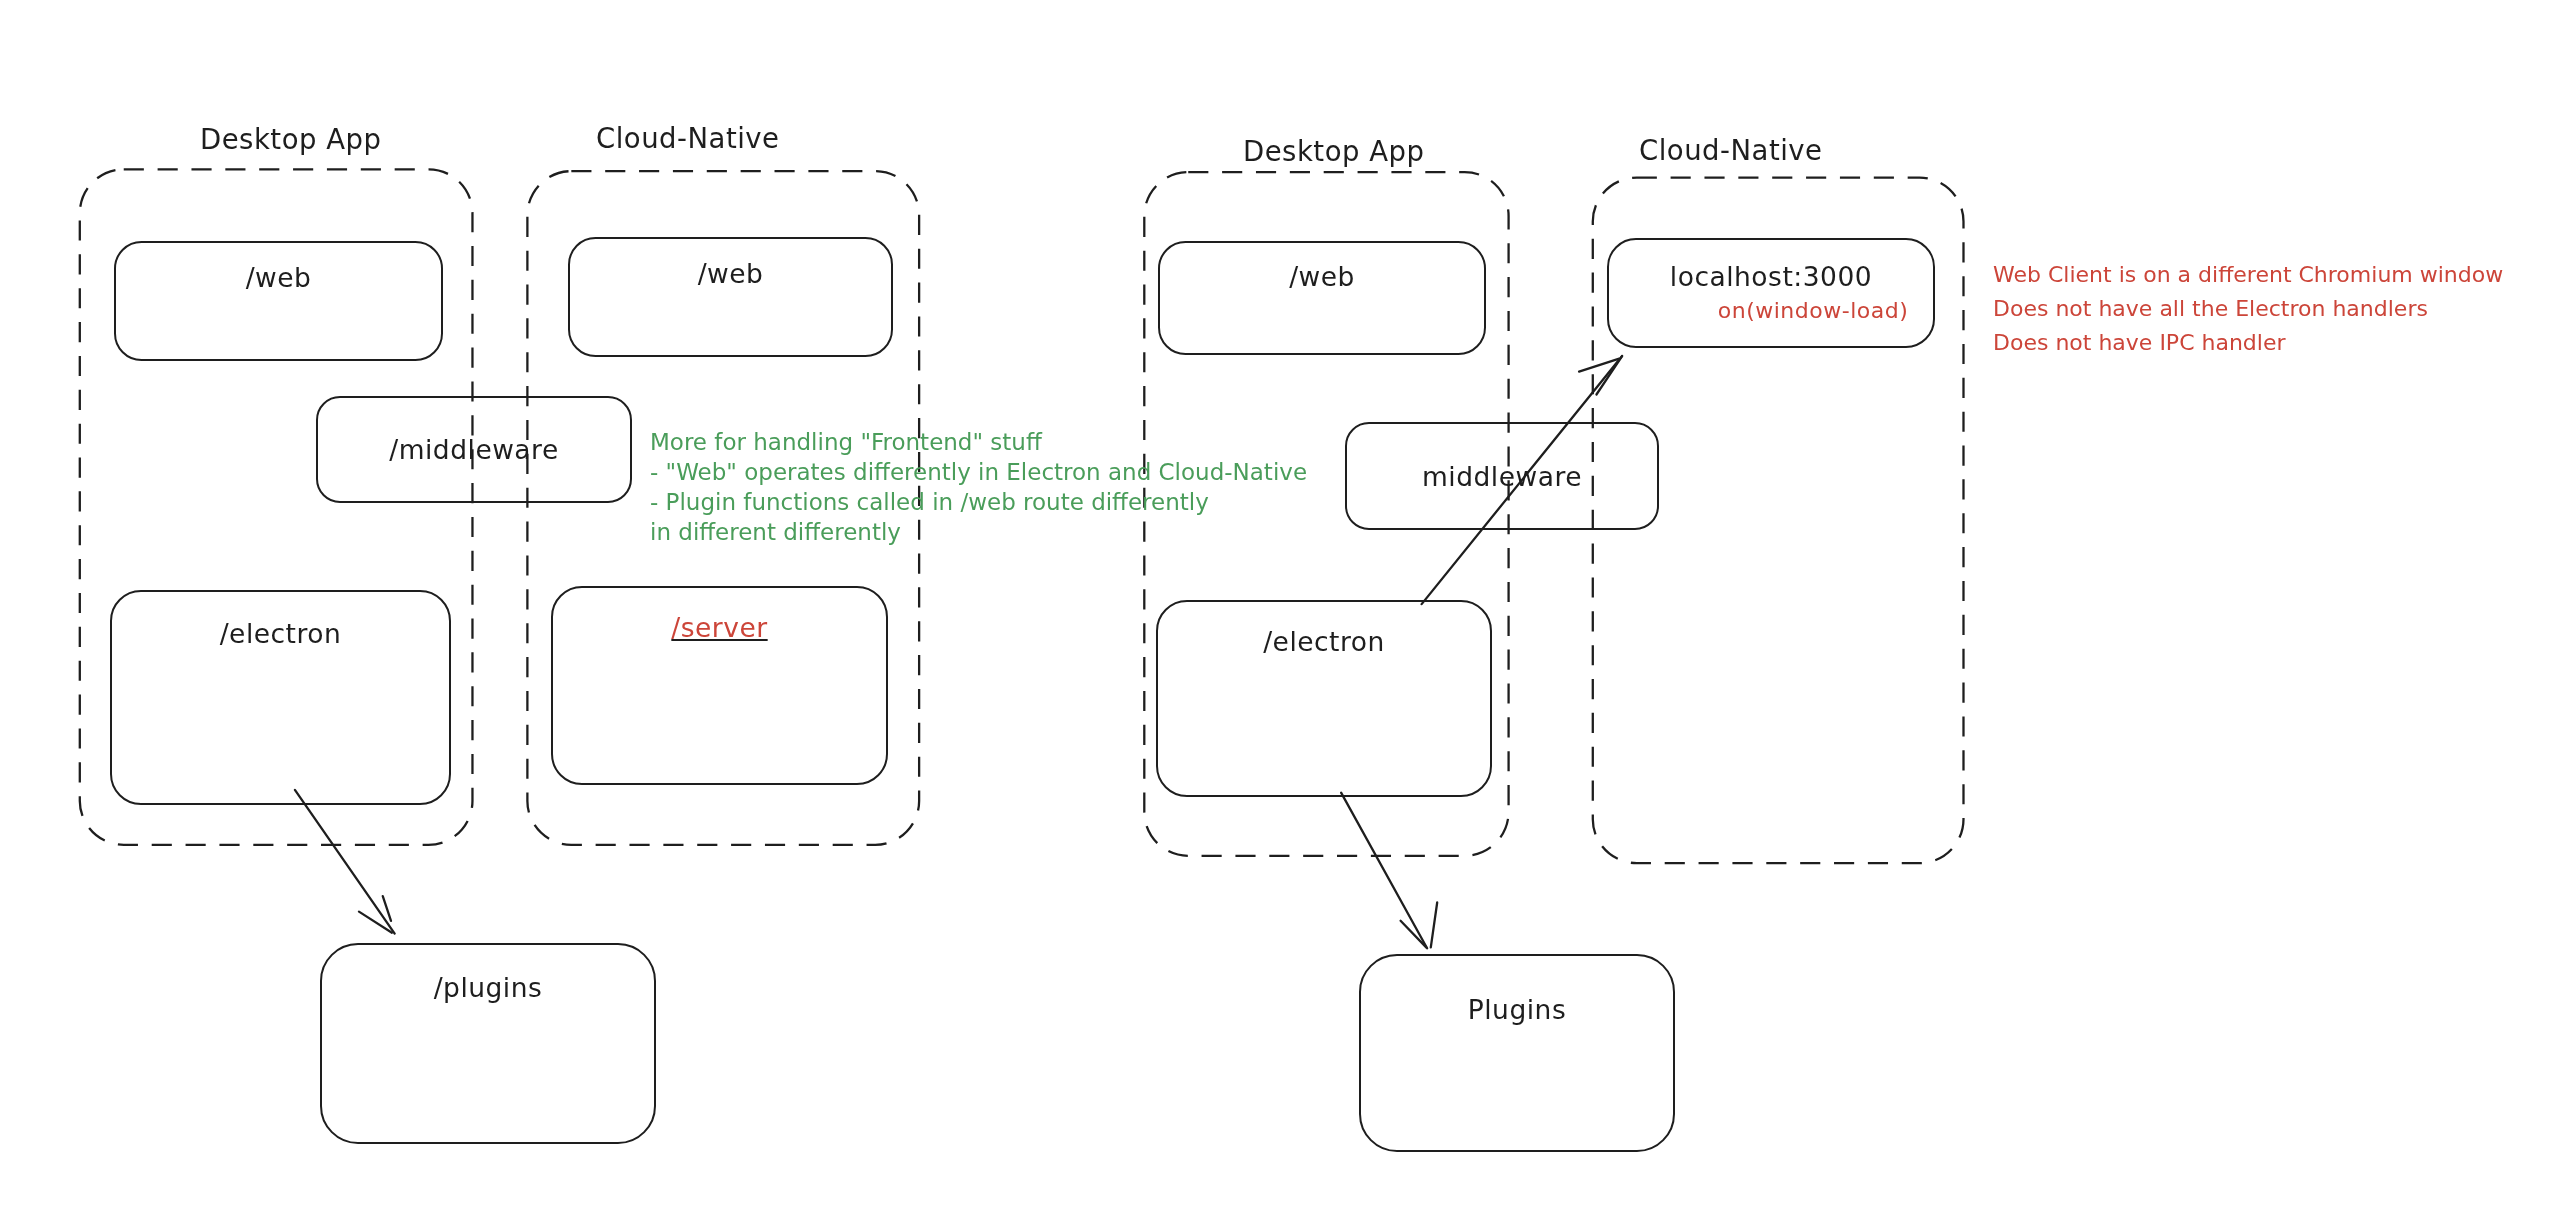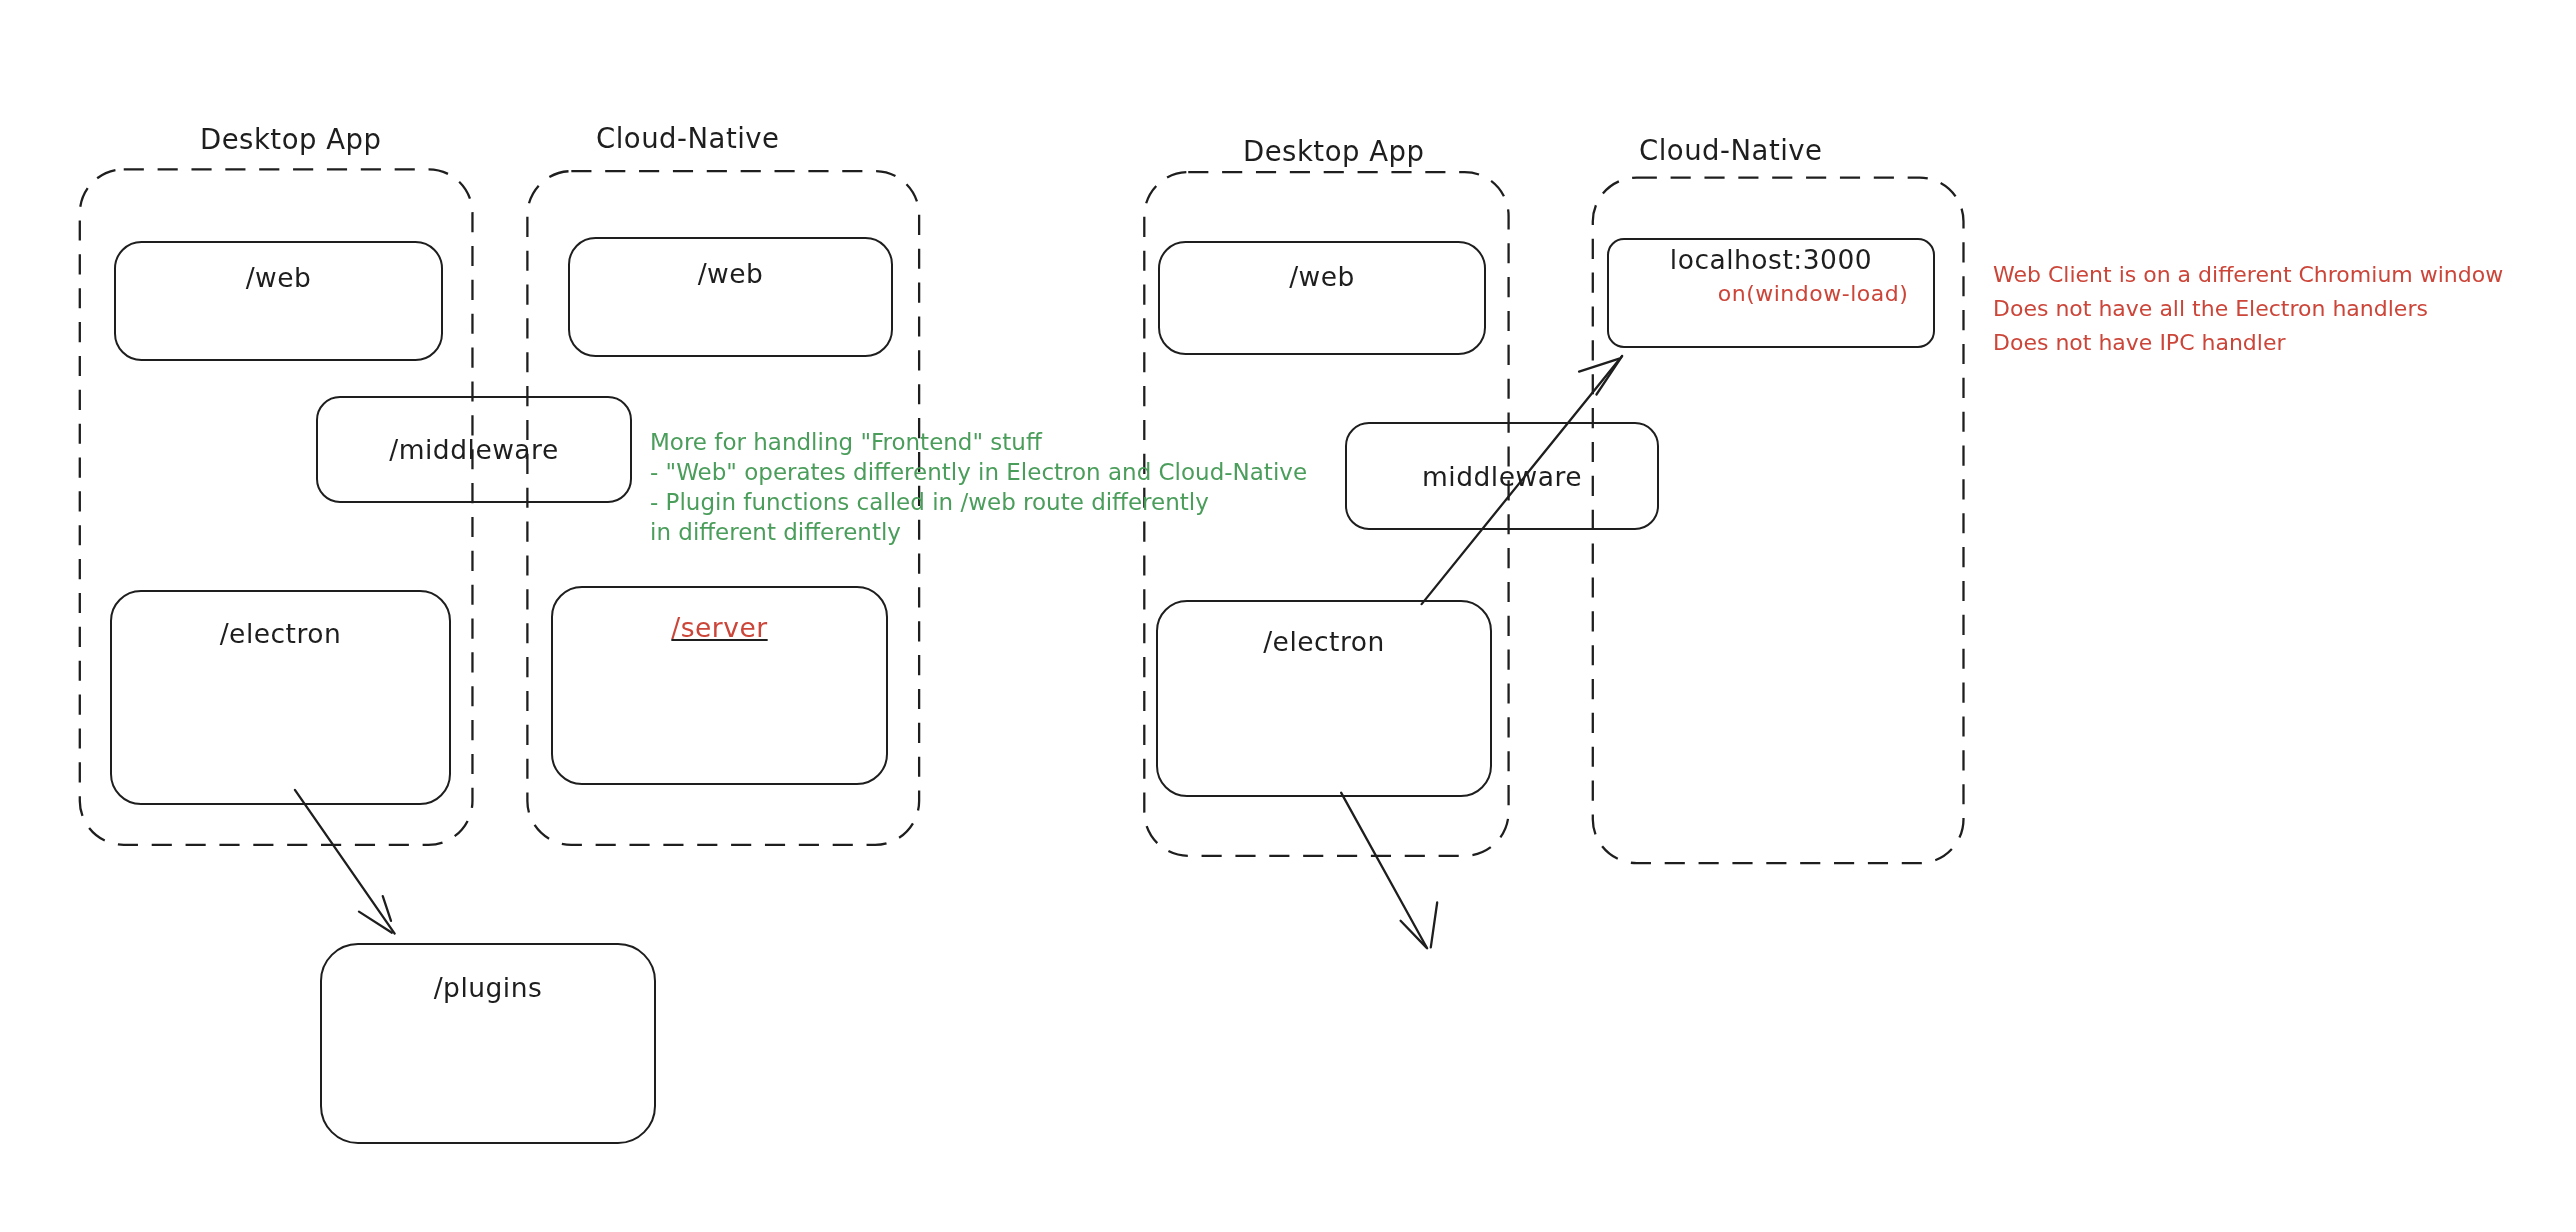--- a/index.html
+++ b/index.html
@@ -134,25 +134,28 @@
   </div>
 
   <div class="node" style="left:1345px; top:406px; width:314px; height:108px; border-radius:24px; justify-content:center;margin-top:16px;">
     <div class="label">middleware</div>
   </div>
 
   <div class="node" style="left:1156px; top:600px; width:336px; height:197px; border-radius:31px; padding-top:24px;">
     <div class="label">/electron</div>
   </div>
 
-  <div class="node" style="left:1607px; top:238px; width:328px; height:110px; border-radius:17px; padding-top:4px;">
+  <div class="node" style="left:1607px; top:238px; width:328px; height:110px; border-radius:29px; padding-top:21px;">
     <div class="label">localhost:3000</div>
     <div class="sub-label label-red" style="margin-top:5.5px; margin-left:84px;">on(window-load)</div>
   </div>
 
+  <div class="node" style="left:1359px; top:954px; width:316px; height:198px; border-radius:38px; padding-top:38px;">
+    <div class="label">Plugins</div>
+  </div>
 
   <div class="note note-red" style="left:1993px; top:241px;">
     <div>Web Client is on a different Chromium window</div>
     <div>Does not have all the Electron handlers</div>
     <div>Does not have IPC handler</div>
   </div>
 
 </div>
 
 

